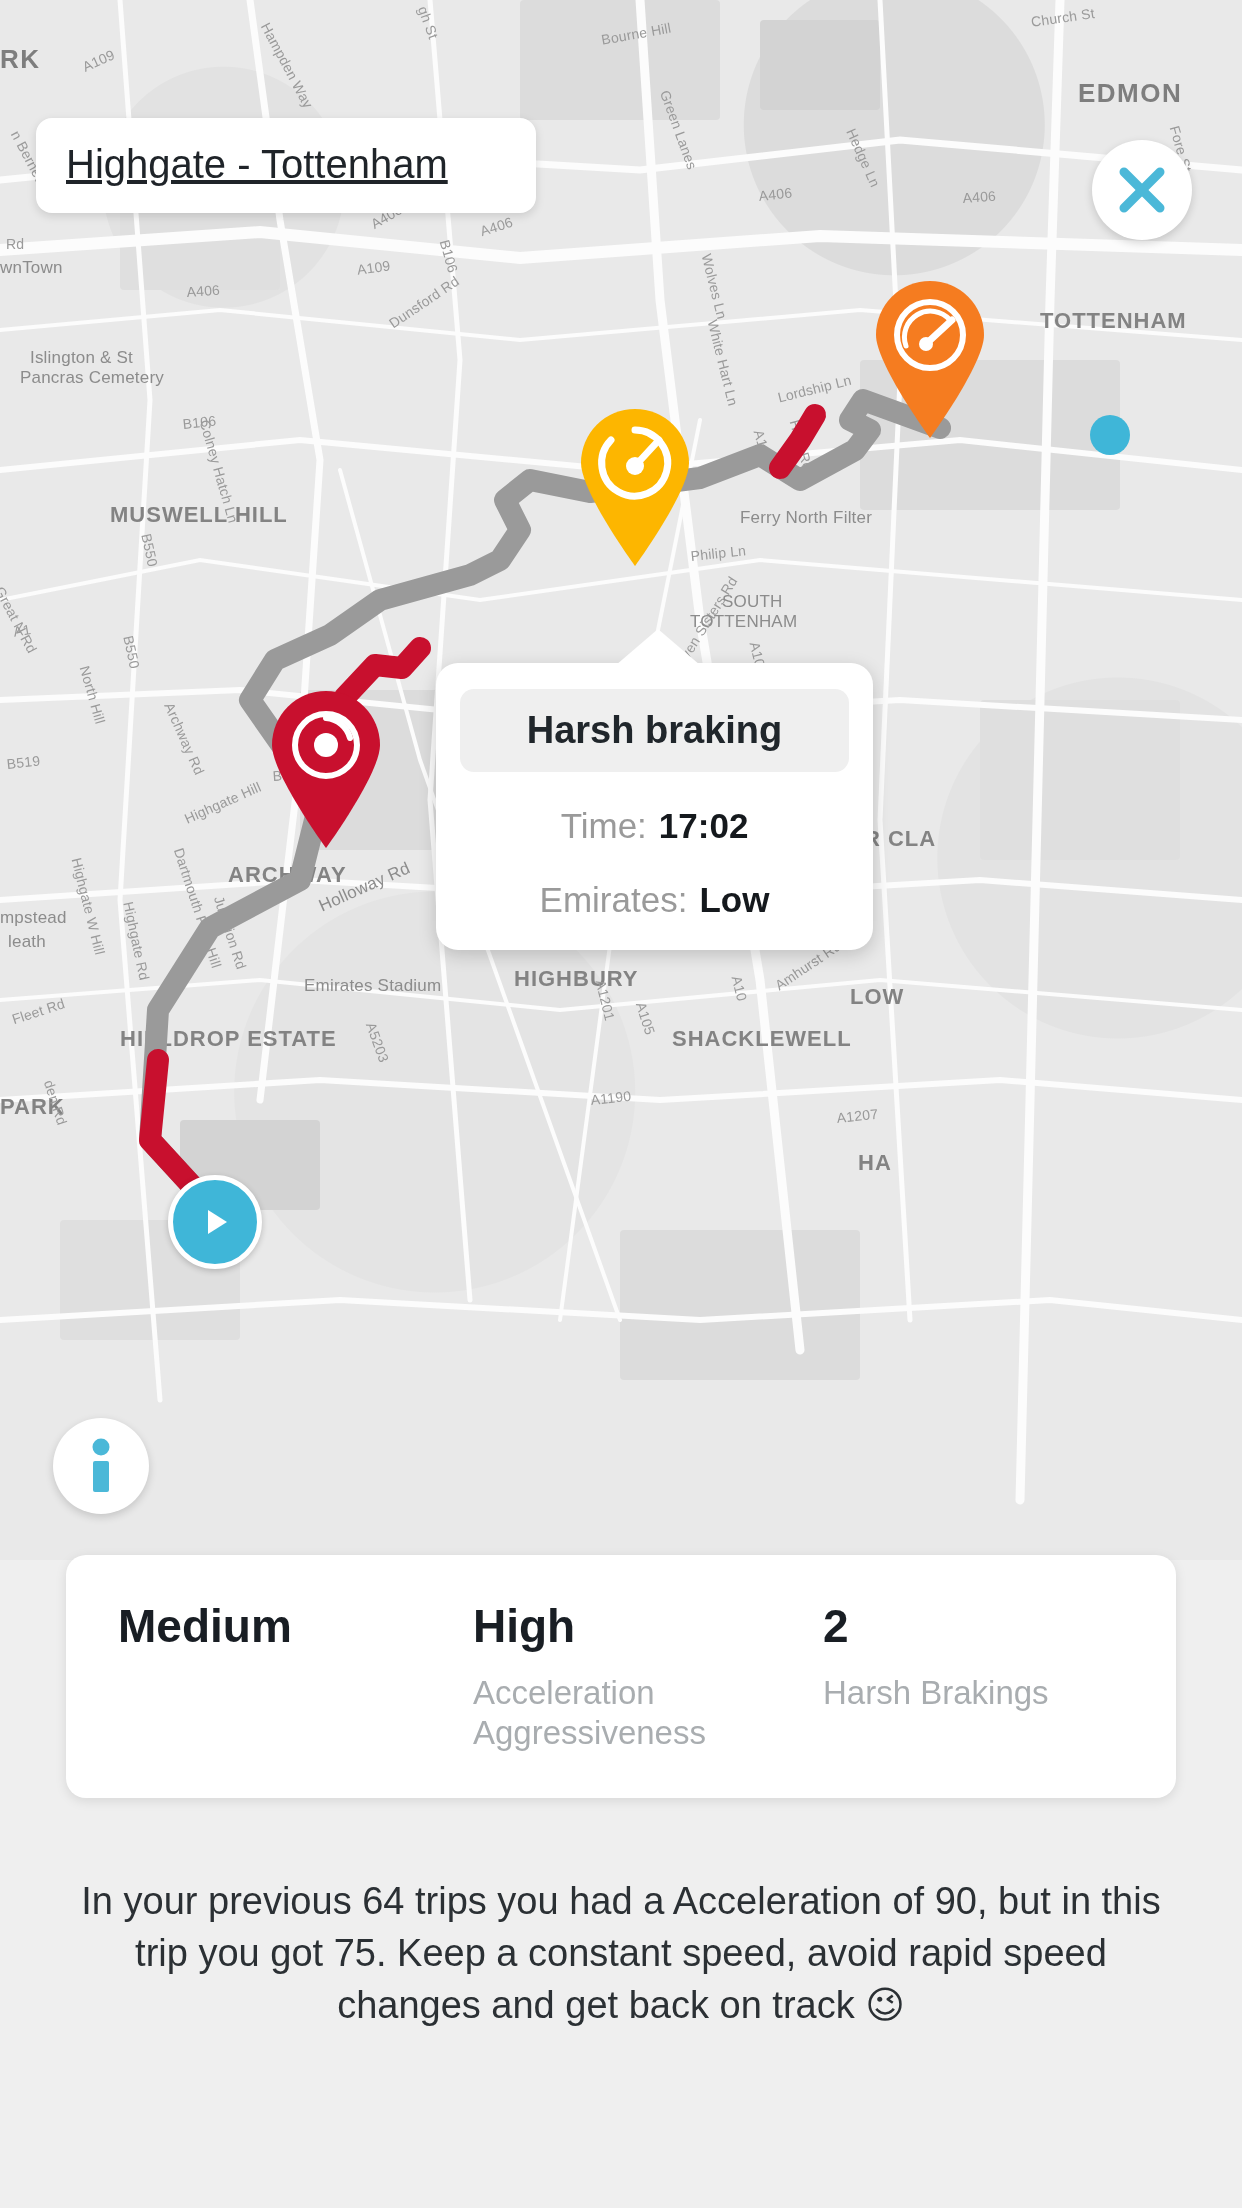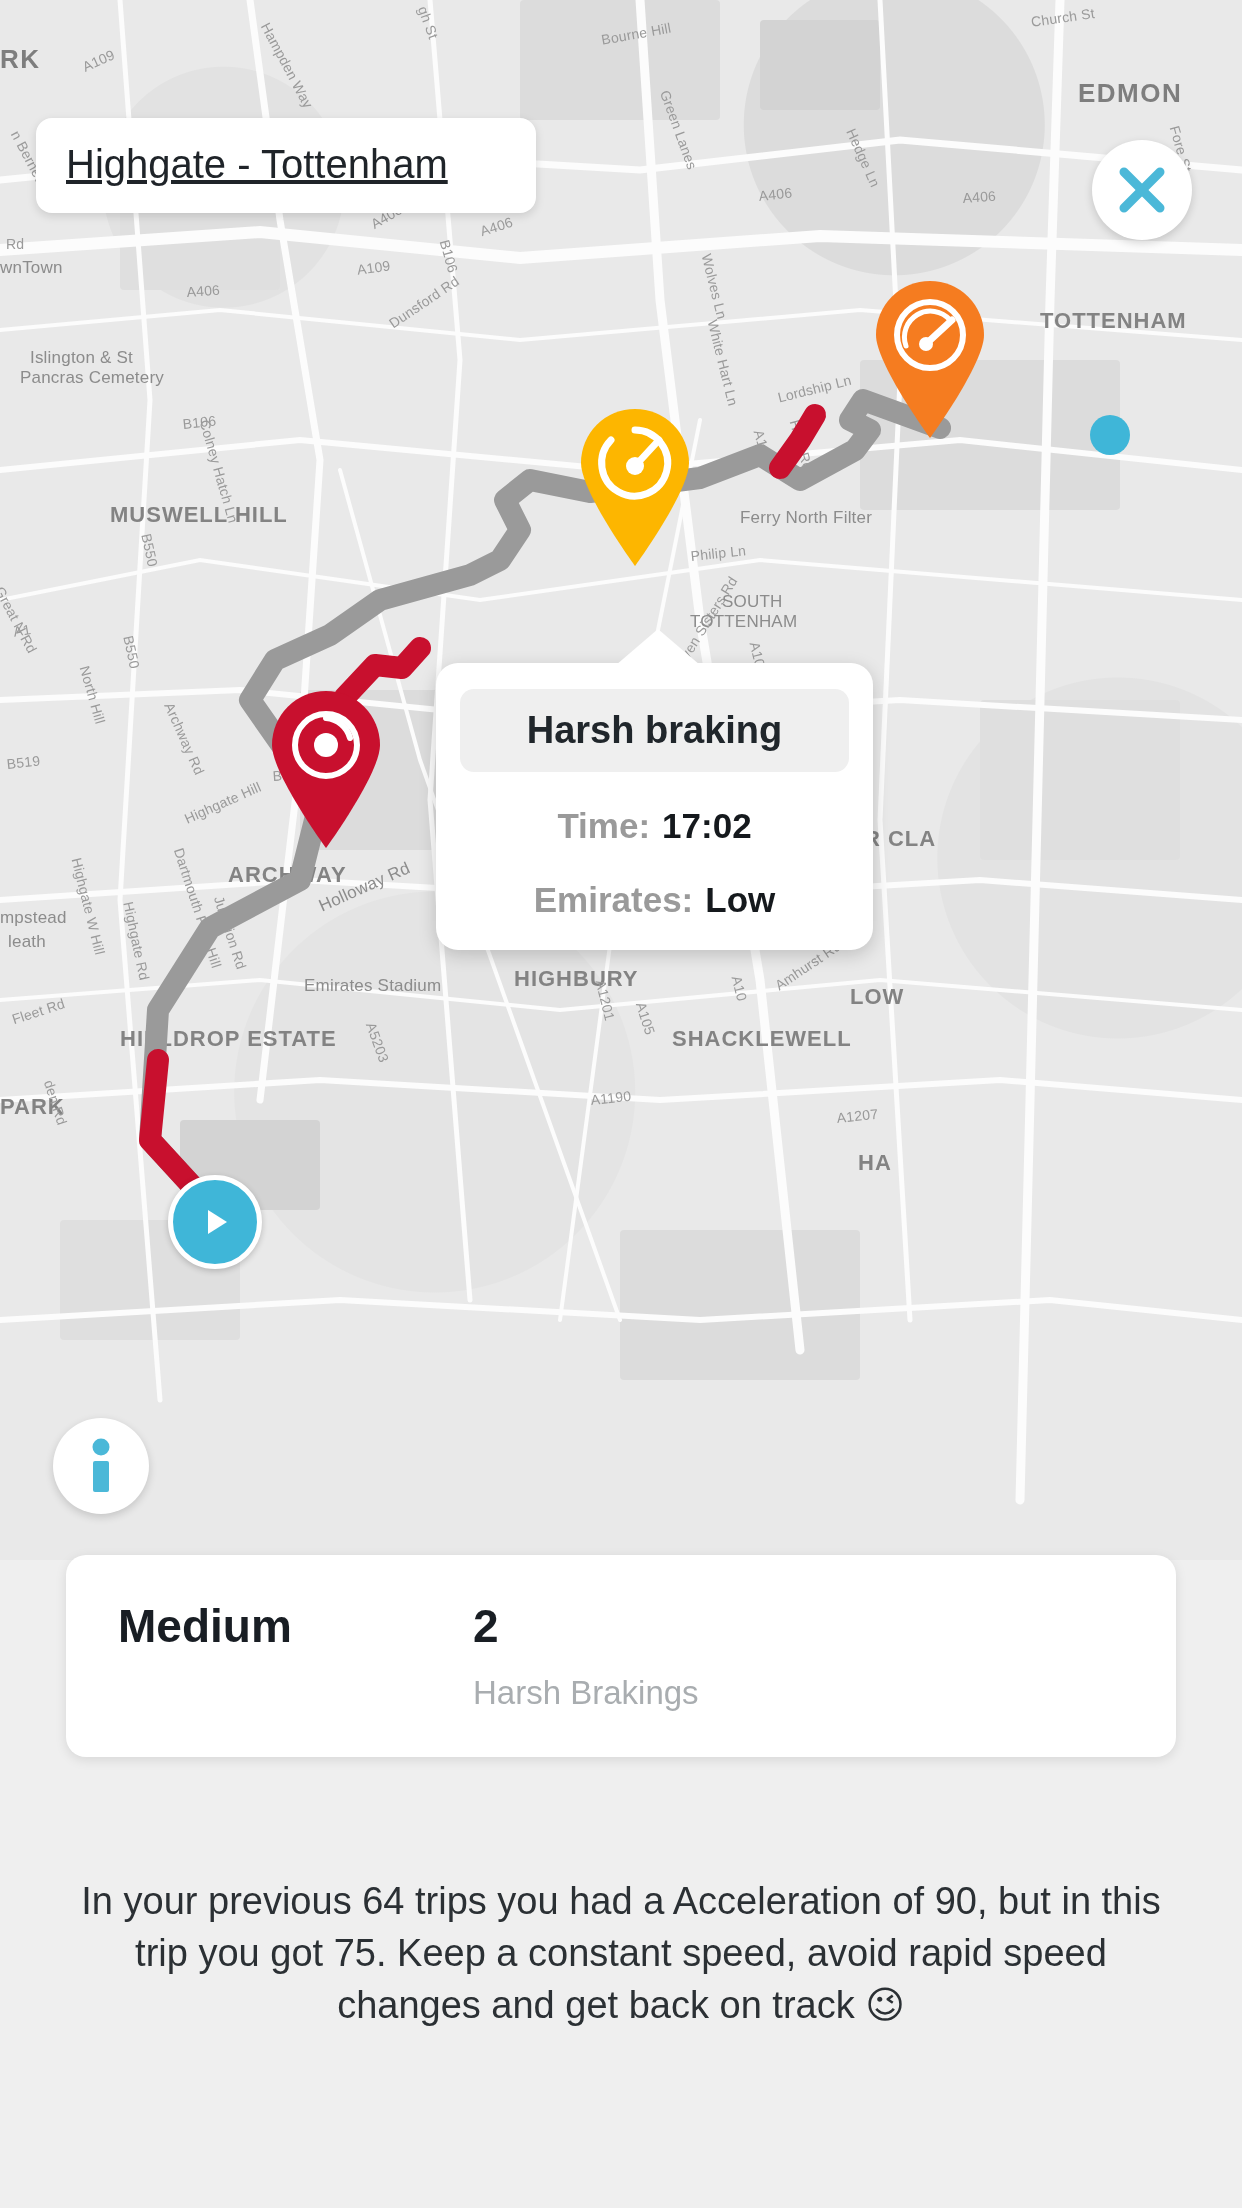--- a/index.html
+++ b/index.html
@@ -73,21 +73,21 @@
   .tooltip .arrow{
     position:absolute;left:180px;top:-34px;width:0;height:0;
     border-left:42px solid transparent;border-right:42px solid transparent;
     border-bottom:36px solid #FFFFFF;
   }
   .tt-head{
     background:#EFEFEF;border-radius:14px;padding:20px 26px;
     font-size:38px;font-weight:bold;color:#20262B;text-align:center;
   }
   .tt-row{display:flex;justify-content:center;align-items:baseline;margin-top:34px;font-size:35px;}
-  .tt-key{color:#9A9A9A;margin-right:12px;font-weight:bold;}
+  .tt-key{color:#9A9A9A;margin-right:12px;}
   .tt-val{color:#15191D;font-weight:bold;}
 
   
   .stats-card{
     position:absolute;left:66px;top:1555px;width:1110px;height:1010px;
     background:#FFFFFF;border-radius:20px;box-shadow:0 3px 12px rgba(0,0,0,.10);
     height:auto;padding:48px 0 44px 0;display:flex;
   }
   .stat{flex:1;padding-left:52px;box-sizing:border-box;}
   .stat:nth-child(1){flex:0 0 355px;}
@@ -305,20 +305,24 @@
         <span class="tt-val">Low</span>
       </div>
     </div>
   </div>
 
   <div class="stats-card">
     <div class="stat">
       <div class="stat-value">Medium</div>
     </div>
     <div class="stat">
+      <div class="stat-value">High</div>
+      <div class="stat-label">Acceleration Aggressiveness</div>
+    </div>
+    <div class="stat">
       <div class="stat-value">2</div>
       <div class="stat-label">Harsh Brakings</div>
     </div>
   </div>
 
   <div class="advice">In your previous 64 trips you had a Acceleration of 90, but in this trip you got 75. Keep a constant speed, avoid rapid speed changes and get back on track 😉</div>
 
 </div>
 
 </body></html>

